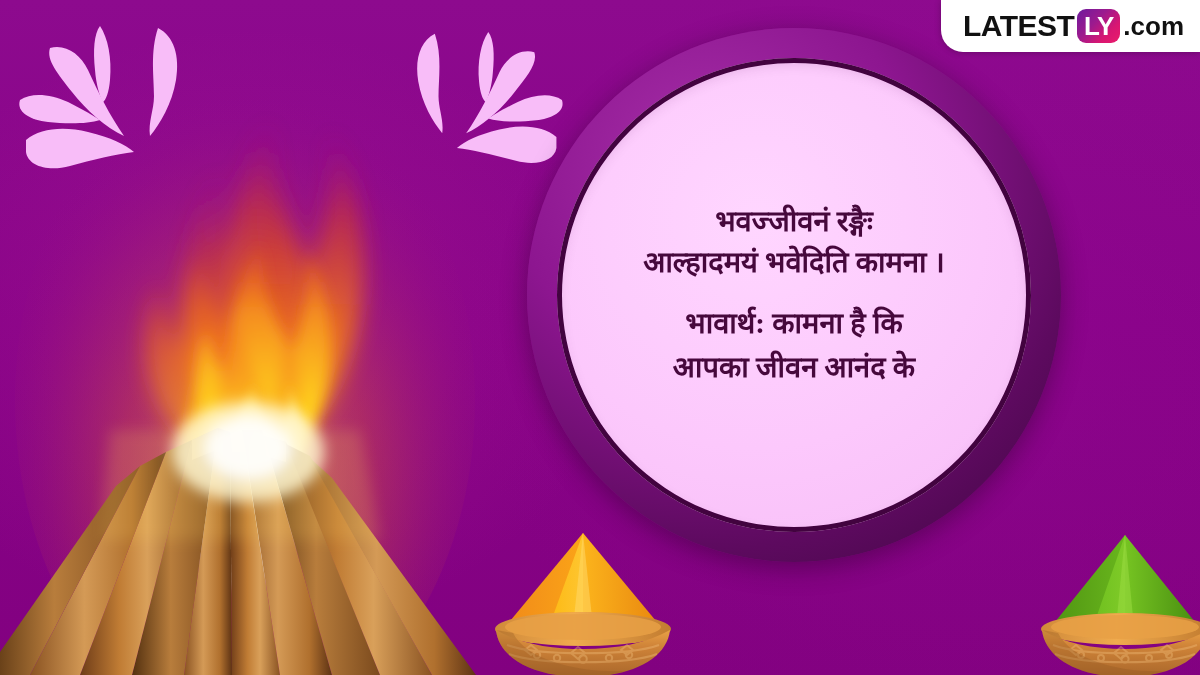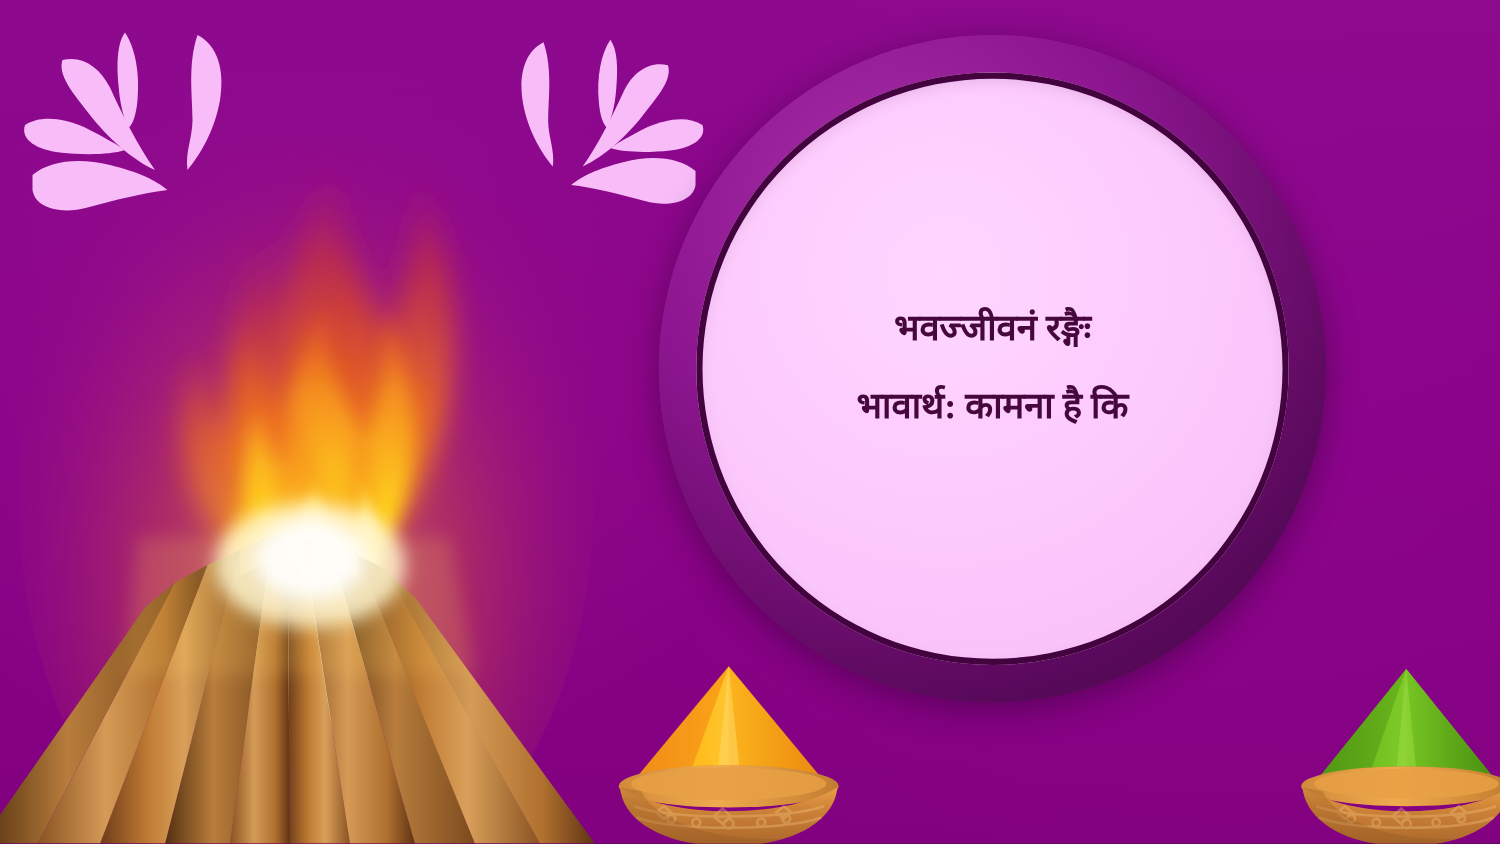--- a/index.html
+++ b/index.html
@@ -245,24 +245,26 @@
       <path d="M12 82 C24 74 42 76 60 84 C76 92 86 98 92 102 C80 106 58 106 40 104 C22 102 8 94 12 82 Z"></path>
       <path d="M18 122 C32 110 56 108 80 114 C104 120 116 126 126 134 C108 136 84 142 62 148 C40 154 20 148 18 134 Z"></path>
     </svg>
   </div>
 
   <div id="circle-plate">
     <div id="circle-inner">
 
       <div class="verse">
         <div>भवज्जीवनं रङ्गैः</div>
+        <div>आल्हादमयं भवेदिति कामना ।</div>
       </div>
 
       <div class="meaning">
         <div>भावार्थ: कामना है कि</div>
+        <div>आपका जीवन आनंद के</div>
       </div>
 
     </div>
   </div>
 
   <div id="gulal-orange" class="gulal">
     <svg viewBox="0 0 192 156">
       <defs>
         <linearGradient id="oPowL" x1="0" y1="0" x2="1" y2="0">
           <stop offset="0%" stop-color="#f08a1a"></stop>
@@ -362,14 +364,19 @@
         <circle cx="134" cy="128" r="3"></circle>
         <path d="M35 123 l6 -5 l6 5 l-6 5 Z"></path>
         <path d="M79 126 l7 -6 l7 6 l-7 6 Z"></path>
         <path d="M126 123 l6 -5 l6 5 l-6 5 Z"></path>
       </g>
       <path d="M7 103 C10 131 44 150 90 150 C105 150 118 148 129 144
                C88 146 37 134 23 106 Z" fill="#8e5522" opacity="0.30"></path>
     </svg>
   </div>
 
+  <div id="logo">
+    <span class="lg-latest">LATEST</span>
+    <span class="lg-ly">LY</span>
+    <span class="lg-com">.com</span>
+  </div>
 
 </div>
 
 </body></html>

